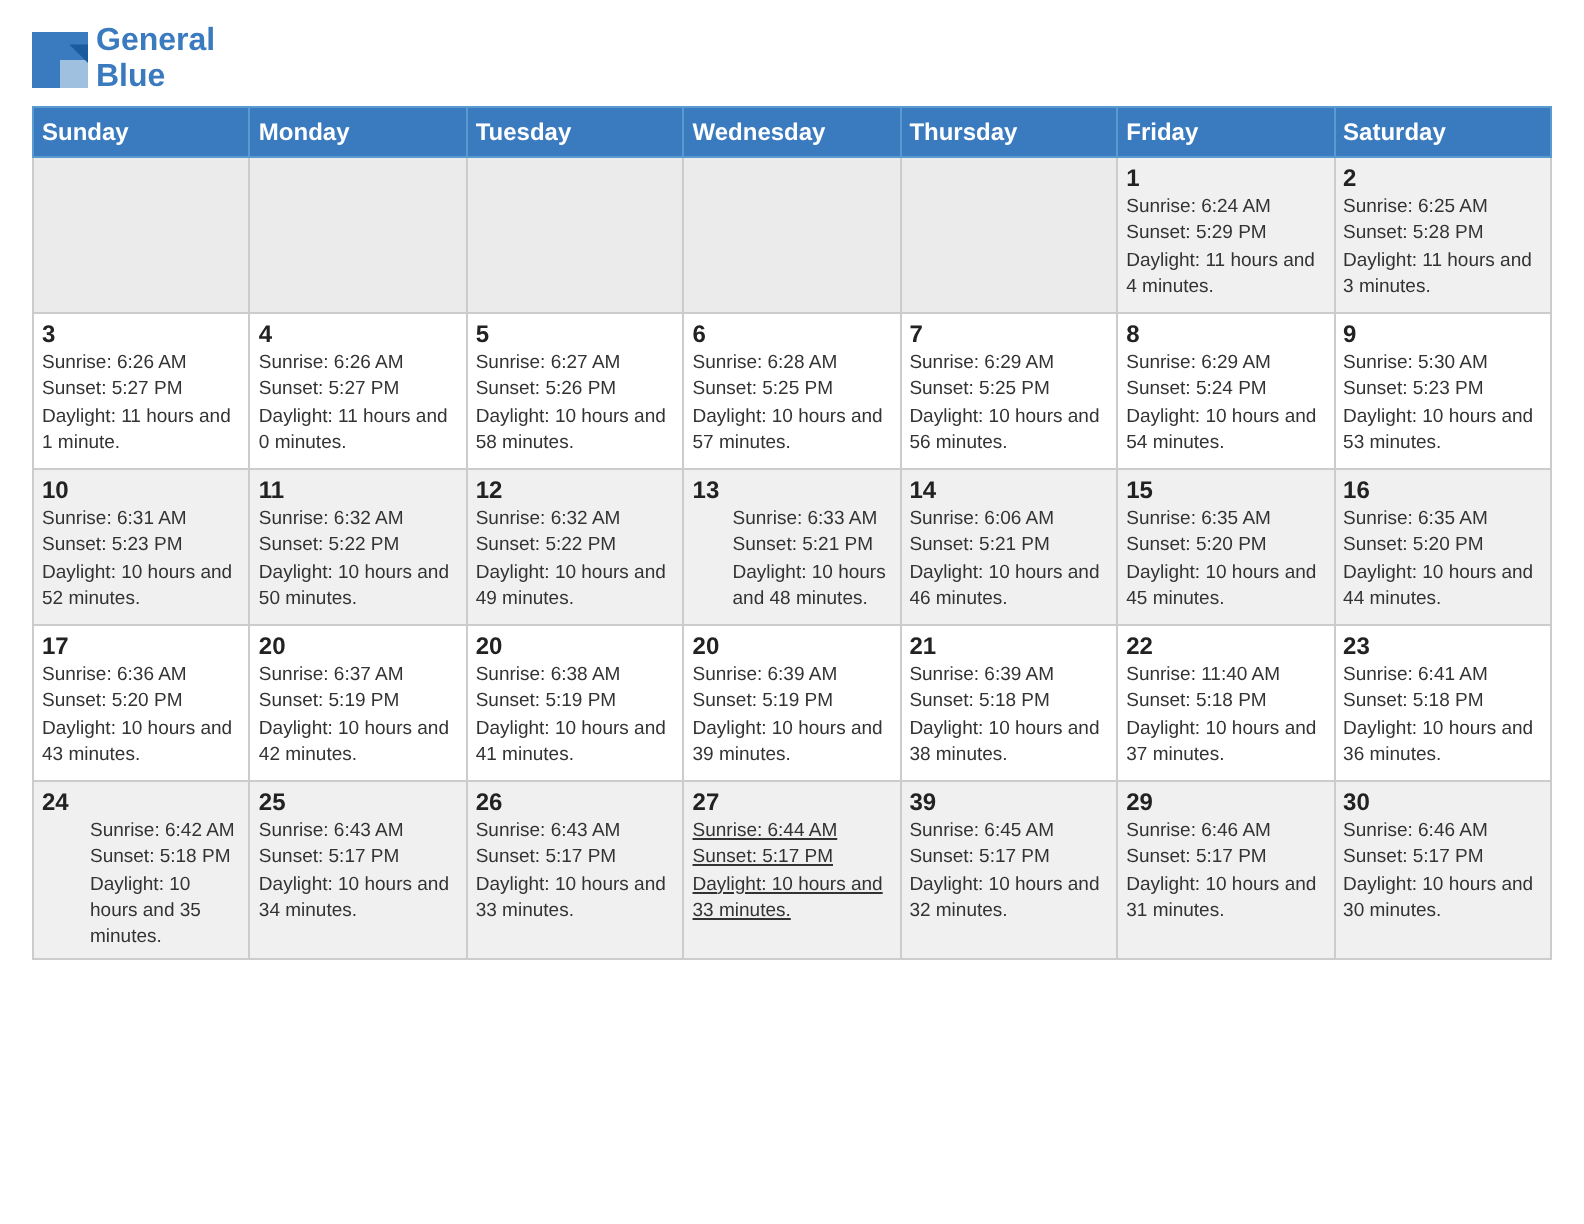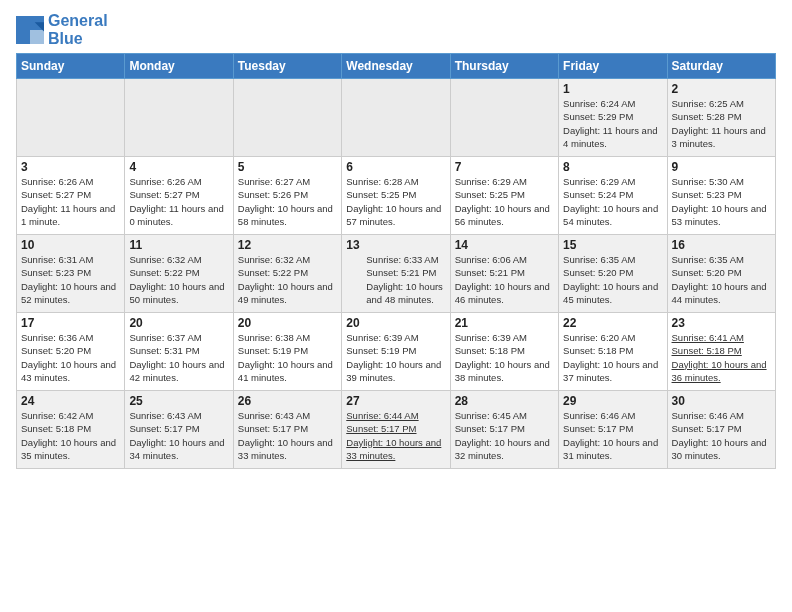--- a/index.html
+++ b/index.html
@@ -237,21 +237,21 @@
         <tr>
           <td>
             <span class="day-number">17</span>
             <div class="day-info" style="white-space: pre-line;">Sunrise: 6:36 AM
 Sunset: 5:20 PM
 Daylight: 10 hours and 43 minutes.</div>
           </td>
           <td>
             <span class="day-number">20</span>
             <div class="day-info" style="white-space: pre-line;">Sunrise: 6:37 AM
-Sunset: 5:31 PM
+Sunset: 5:19 PM
 Daylight: 10 hours and 42 minutes.</div>
           </td>
           <td>
             <span class="day-number">20</span>
             <div class="day-info" style="white-space: pre-line;">Sunrise: 6:38 AM
 Sunset: 5:19 PM
 Daylight: 10 hours and 41 minutes.</div>
           </td>
           <td>
             <span class="day-number">20</span>
@@ -260,35 +260,35 @@
 Daylight: 10 hours and 39 minutes.</div>
           </td>
           <td>
             <span class="day-number">21</span>
             <div class="day-info" style="white-space: pre-line;">Sunrise: 6:39 AM
 Sunset: 5:18 PM
 Daylight: 10 hours and 38 minutes.</div>
           </td>
           <td>
             <span class="day-number">22</span>
-            <div class="day-info" style="white-space: pre-line;">Sunrise: 6:20 AM
+            <div class="day-info" style="white-space: pre-line;">Sunrise: 11:40 AM
 Sunset: 5:18 PM
 Daylight: 10 hours and 37 minutes.</div>
           </td>
           <td>
             <span class="day-number">23</span>
-            <div class="day-info" style="white-space: pre-line; text-decoration: underline;">Sunrise: 6:41 AM
+            <div class="day-info" style="white-space: pre-line;">Sunrise: 6:41 AM
 Sunset: 5:18 PM
 Daylight: 10 hours and 36 minutes.</div>
           </td>
         </tr>
         <tr class="row-alt">
           <td>
             <span class="day-number">24</span>
-            <div class="day-info" style="white-space: pre-line;">Sunrise: 6:42 AM
+            <div class="day-info" style="white-space: pre-line; margin-left: 24px;">Sunrise: 6:42 AM
 Sunset: 5:18 PM
 Daylight: 10 hours and 35 minutes.</div>
           </td>
           <td>
             <span class="day-number">25</span>
             <div class="day-info" style="white-space: pre-line;">Sunrise: 6:43 AM
 Sunset: 5:17 PM
 Daylight: 10 hours and 34 minutes.</div>
           </td>
           <td>
@@ -297,21 +297,21 @@
 Sunset: 5:17 PM
 Daylight: 10 hours and 33 minutes.</div>
           </td>
           <td>
             <span class="day-number">27</span>
             <div class="day-info" style="white-space: pre-line; text-decoration: underline;">Sunrise: 6:44 AM
 Sunset: 5:17 PM
 Daylight: 10 hours and 33 minutes.</div>
           </td>
           <td>
-            <span class="day-number">28</span>
+            <span class="day-number">39</span>
             <div class="day-info" style="white-space: pre-line;">Sunrise: 6:45 AM
 Sunset: 5:17 PM
 Daylight: 10 hours and 32 minutes.</div>
           </td>
           <td>
             <span class="day-number">29</span>
             <div class="day-info" style="white-space: pre-line;">Sunrise: 6:46 AM
 Sunset: 5:17 PM
 Daylight: 10 hours and 31 minutes.</div>
           </td>

